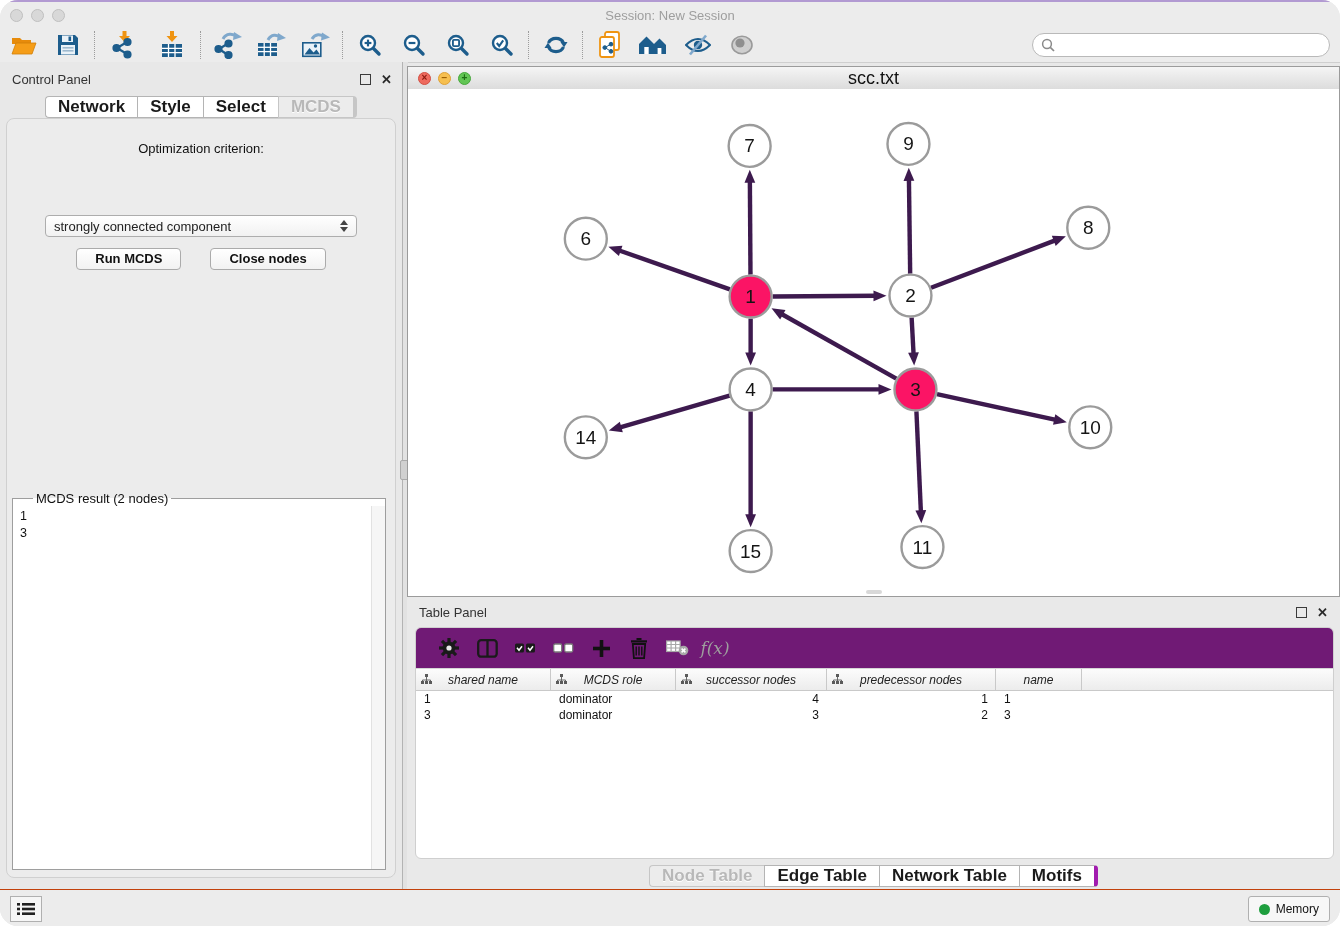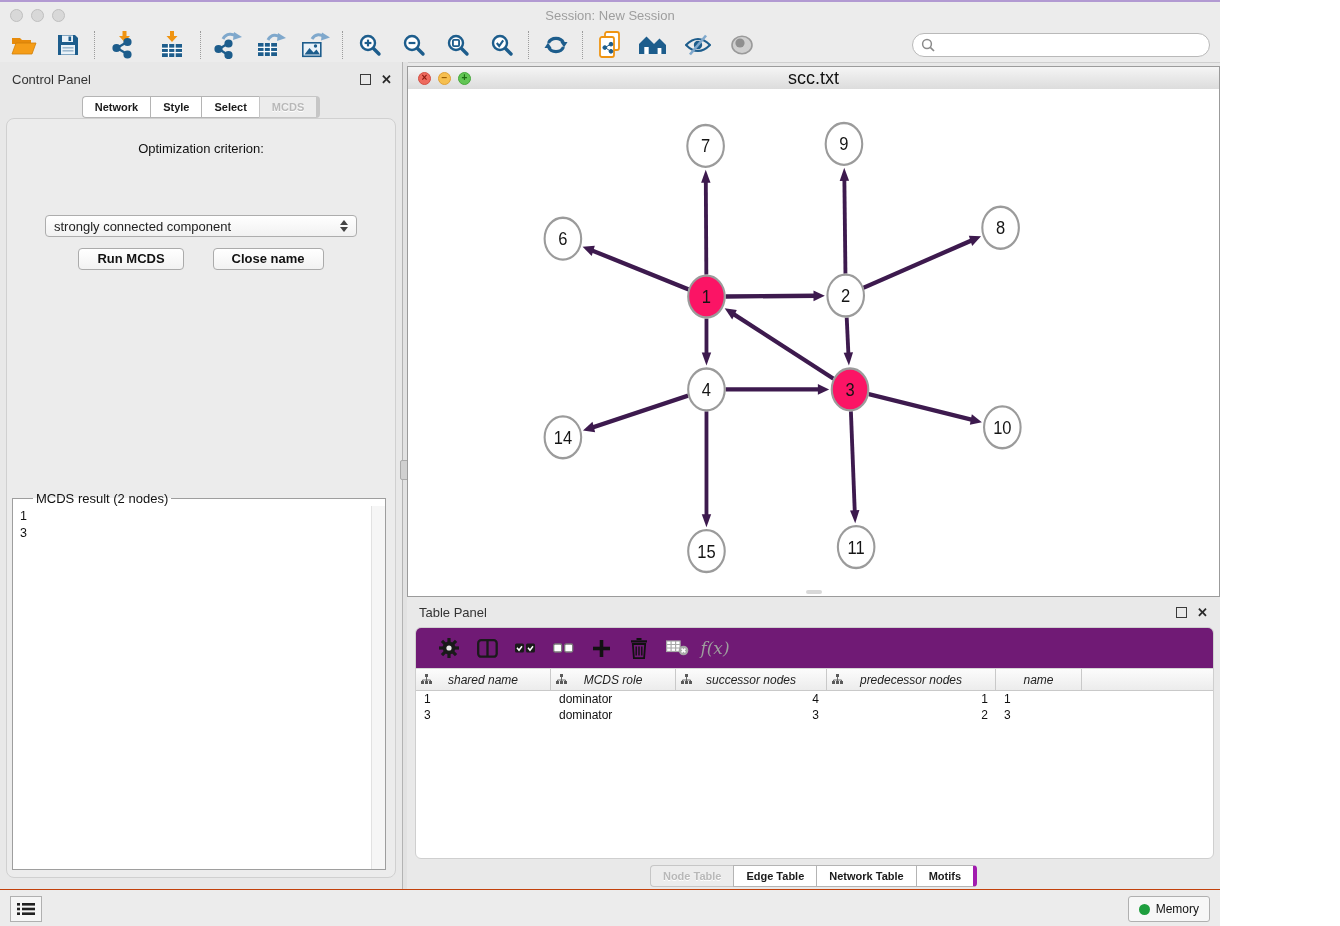--- a/index.html
+++ b/index.html
@@ -1,17 +1,17 @@
 <!DOCTYPE html>
 <html><head>
 <meta charset="utf-8">
 <style>
   html,body{margin:0;padding:0;}
-  #app{position:relative;width:1220px;height:926px;background:#e8e8e8;
-       font-family:"Liberation Sans",sans-serif;font-size:13px;color:#222;overflow:hidden;}
+  #app{position:relative;width:1340px;height:926px;background:#e8e8e8;
+       font-family:"Liberation Sans",sans-serif;font-size:13px;color:#222;overflow:hidden;border-radius:18px;}
   
   .top-strip{position:absolute;top:0;left:0;right:0;height:2px;background:#b29ad2;}
   .titlebar{position:absolute;top:2px;left:0;right:0;height:26px;background:#ececec;
             border-bottom:1px solid #c4c4c4;display:flex;align-items:center;}
   .mac-lights{display:flex;gap:8px;margin-left:10px;}
   .mac-light{width:13px;height:13px;border-radius:50%;background:#d8d8d8;border:1px solid #bfbfbf;box-sizing:border-box;}
   .win-title{position:absolute;left:0;right:0;text-align:center;color:#9e9e9e;font-size:13px;}
   
   .toolbar{position:absolute;top:28px;left:0;right:0;height:34px;background:#ececec;
            border-bottom:1px solid #cfcfcf;display:flex;align-items:center;}
@@ -24,21 +24,21 @@
   .control-panel{position:absolute;left:0;top:62px;width:402px;bottom:36px;background:#e8e8e8;}
   .cp-divider{position:absolute;left:402px;top:62px;width:5px;bottom:36px;background:#e2e2e2;border-left:1px solid #b3b3b3;}
   .split-handle{position:absolute;left:-3px;top:398px;width:8px;height:18px;background:#d0d0d0;border:1px solid #aaa;border-radius:2px;}
   .panel-head{height:22px;display:flex;align-items:center;padding:6px 10px 0 12px;}
   .panel-title{font-size:13px;color:#333;}
   .panel-head-icons{margin-left:auto;display:flex;gap:10px;align-items:center;}
   .ph-float{width:9px;height:9px;border:1.6px solid #3a3a3a;display:inline-block;}
   .ph-close{font-weight:bold;color:#2a2a2a;font-size:13px;line-height:9px;}
   .cp-tabs{position:absolute;top:34px;left:0;right:0;display:flex;justify-content:center;z-index:2;}
   .tab{height:20px;line-height:20px;padding:0 12px;background:#fff;border:1px solid #b4b4b4;
-       border-right:none;font-weight:bold;font-size:11px;color:#1a1a1a;}
+       border-right:none;font-weight:bold;font-size:17px;color:#1a1a1a;}
   .tab:first-child{border-radius:4px 0 0 4px;}
   .tab:last-child{border-right:4px solid #a21caf;border-radius:0 4px 4px 0;}
   .tab.active{background:#ececec;color:#b8b8b8;text-shadow:0 1px 0 rgba(255,255,255,.95);border-color:#c6c6c6;}
   .cp-inner{position:absolute;left:6px;right:6px;top:56px;bottom:12px;background:#ececec;
             border:1px solid #d0d0d0;border-radius:8px;}
   .opt-label{text-align:center;margin-top:22px;font-size:13px;color:#111;}
   .dropdown{position:absolute;left:38px;width:312px;top:96px;height:22px;background:linear-gradient(#fff,#f1f1f1);
             border:1px solid #adadad;border-radius:4px;display:flex;align-items:center;padding:0 8px;box-sizing:border-box;font-size:13px;}
   .dd-stepper{margin-left:auto;display:flex;flex-direction:column;gap:2px;align-items:center;}
   .dd-up{width:0;height:0;border-left:4px solid transparent;border-right:4px solid transparent;border-bottom:5px solid #444;}
@@ -291,21 +291,21 @@
       <div class="opt-label">Optimization criterion:</div>
       <div class="dropdown">
         <span>strongly connected component</span>
         <span class="dd-stepper">
           <span class="dd-up"></span>
             <span class="dd-down"></span>
         </span>
       </div>
       <div class="cp-buttons">
         <button class="btn">Run MCDS</button>
-        <button class="btn">Close name</button>
+        <button class="btn">Close nodes</button>
       </div>
       <fieldset class="mcds-fieldset">
         <legend>MCDS result (2 nodes)</legend>
         <pre class="mcds-text" id="mcds-result-text">1
 3</pre>
         <div class="mcds-scroll"></div>
       </fieldset>
     </div>
   </div>
   <div class="cp-divider">

